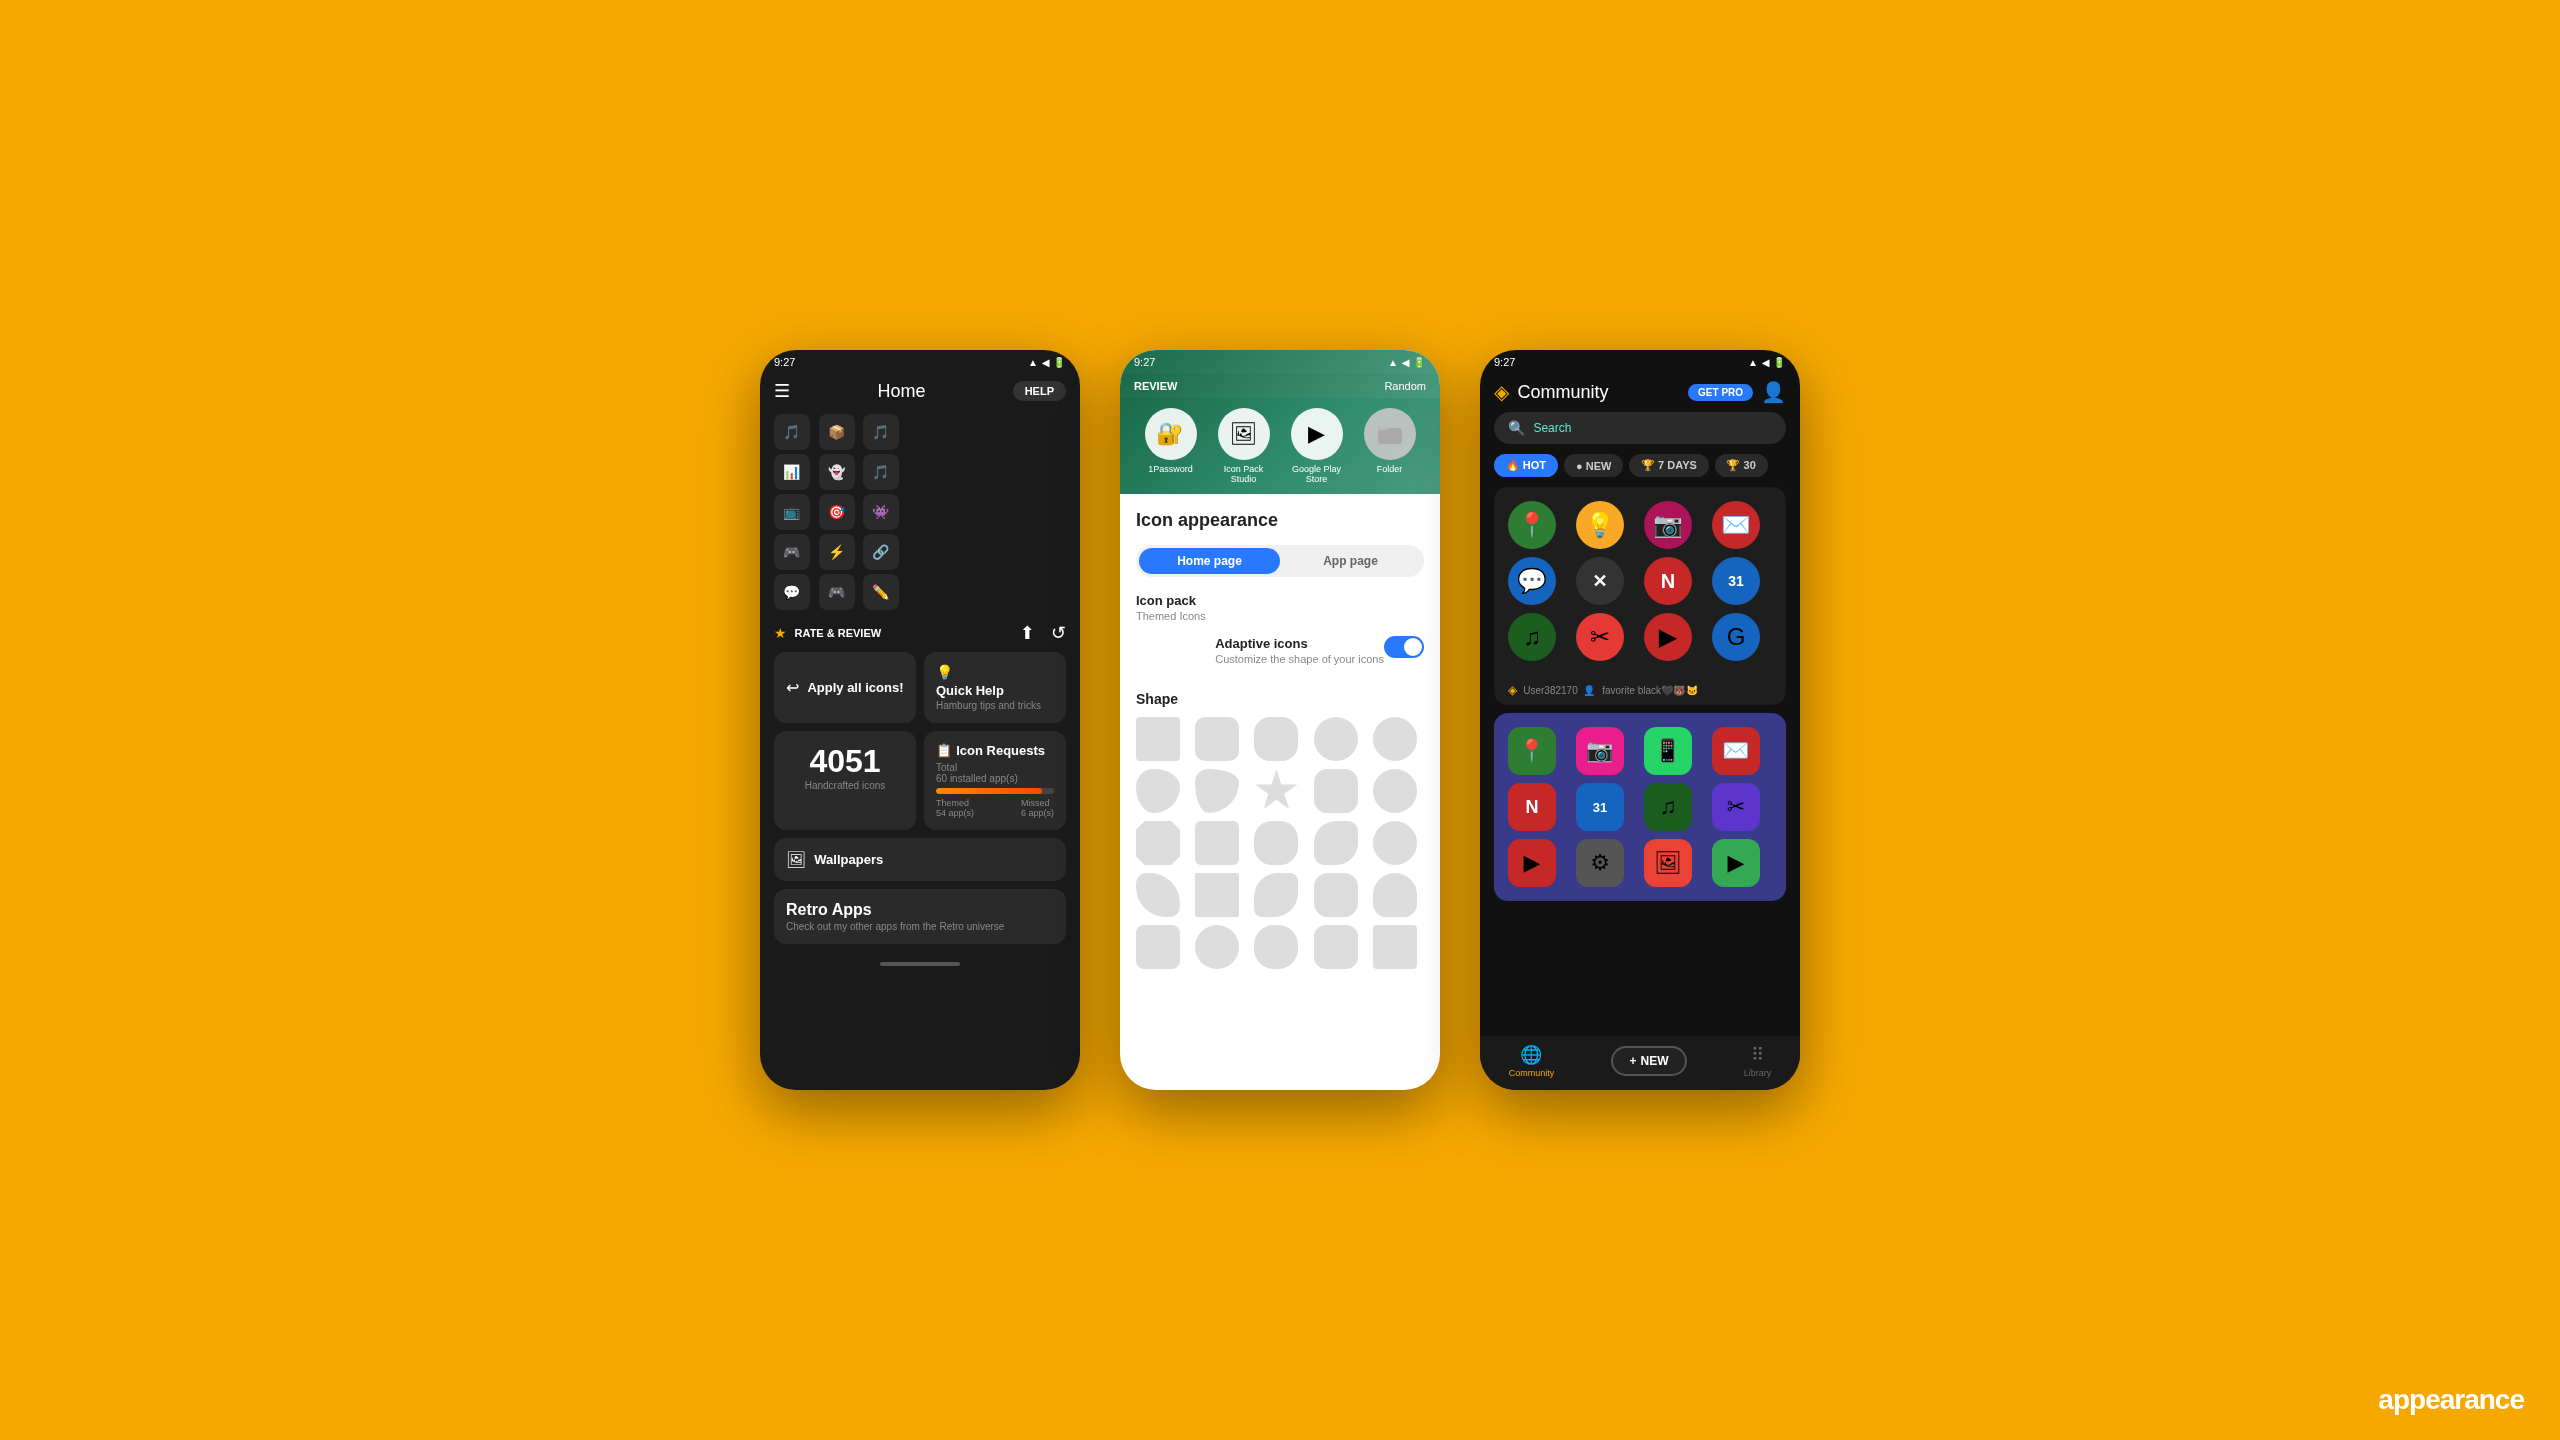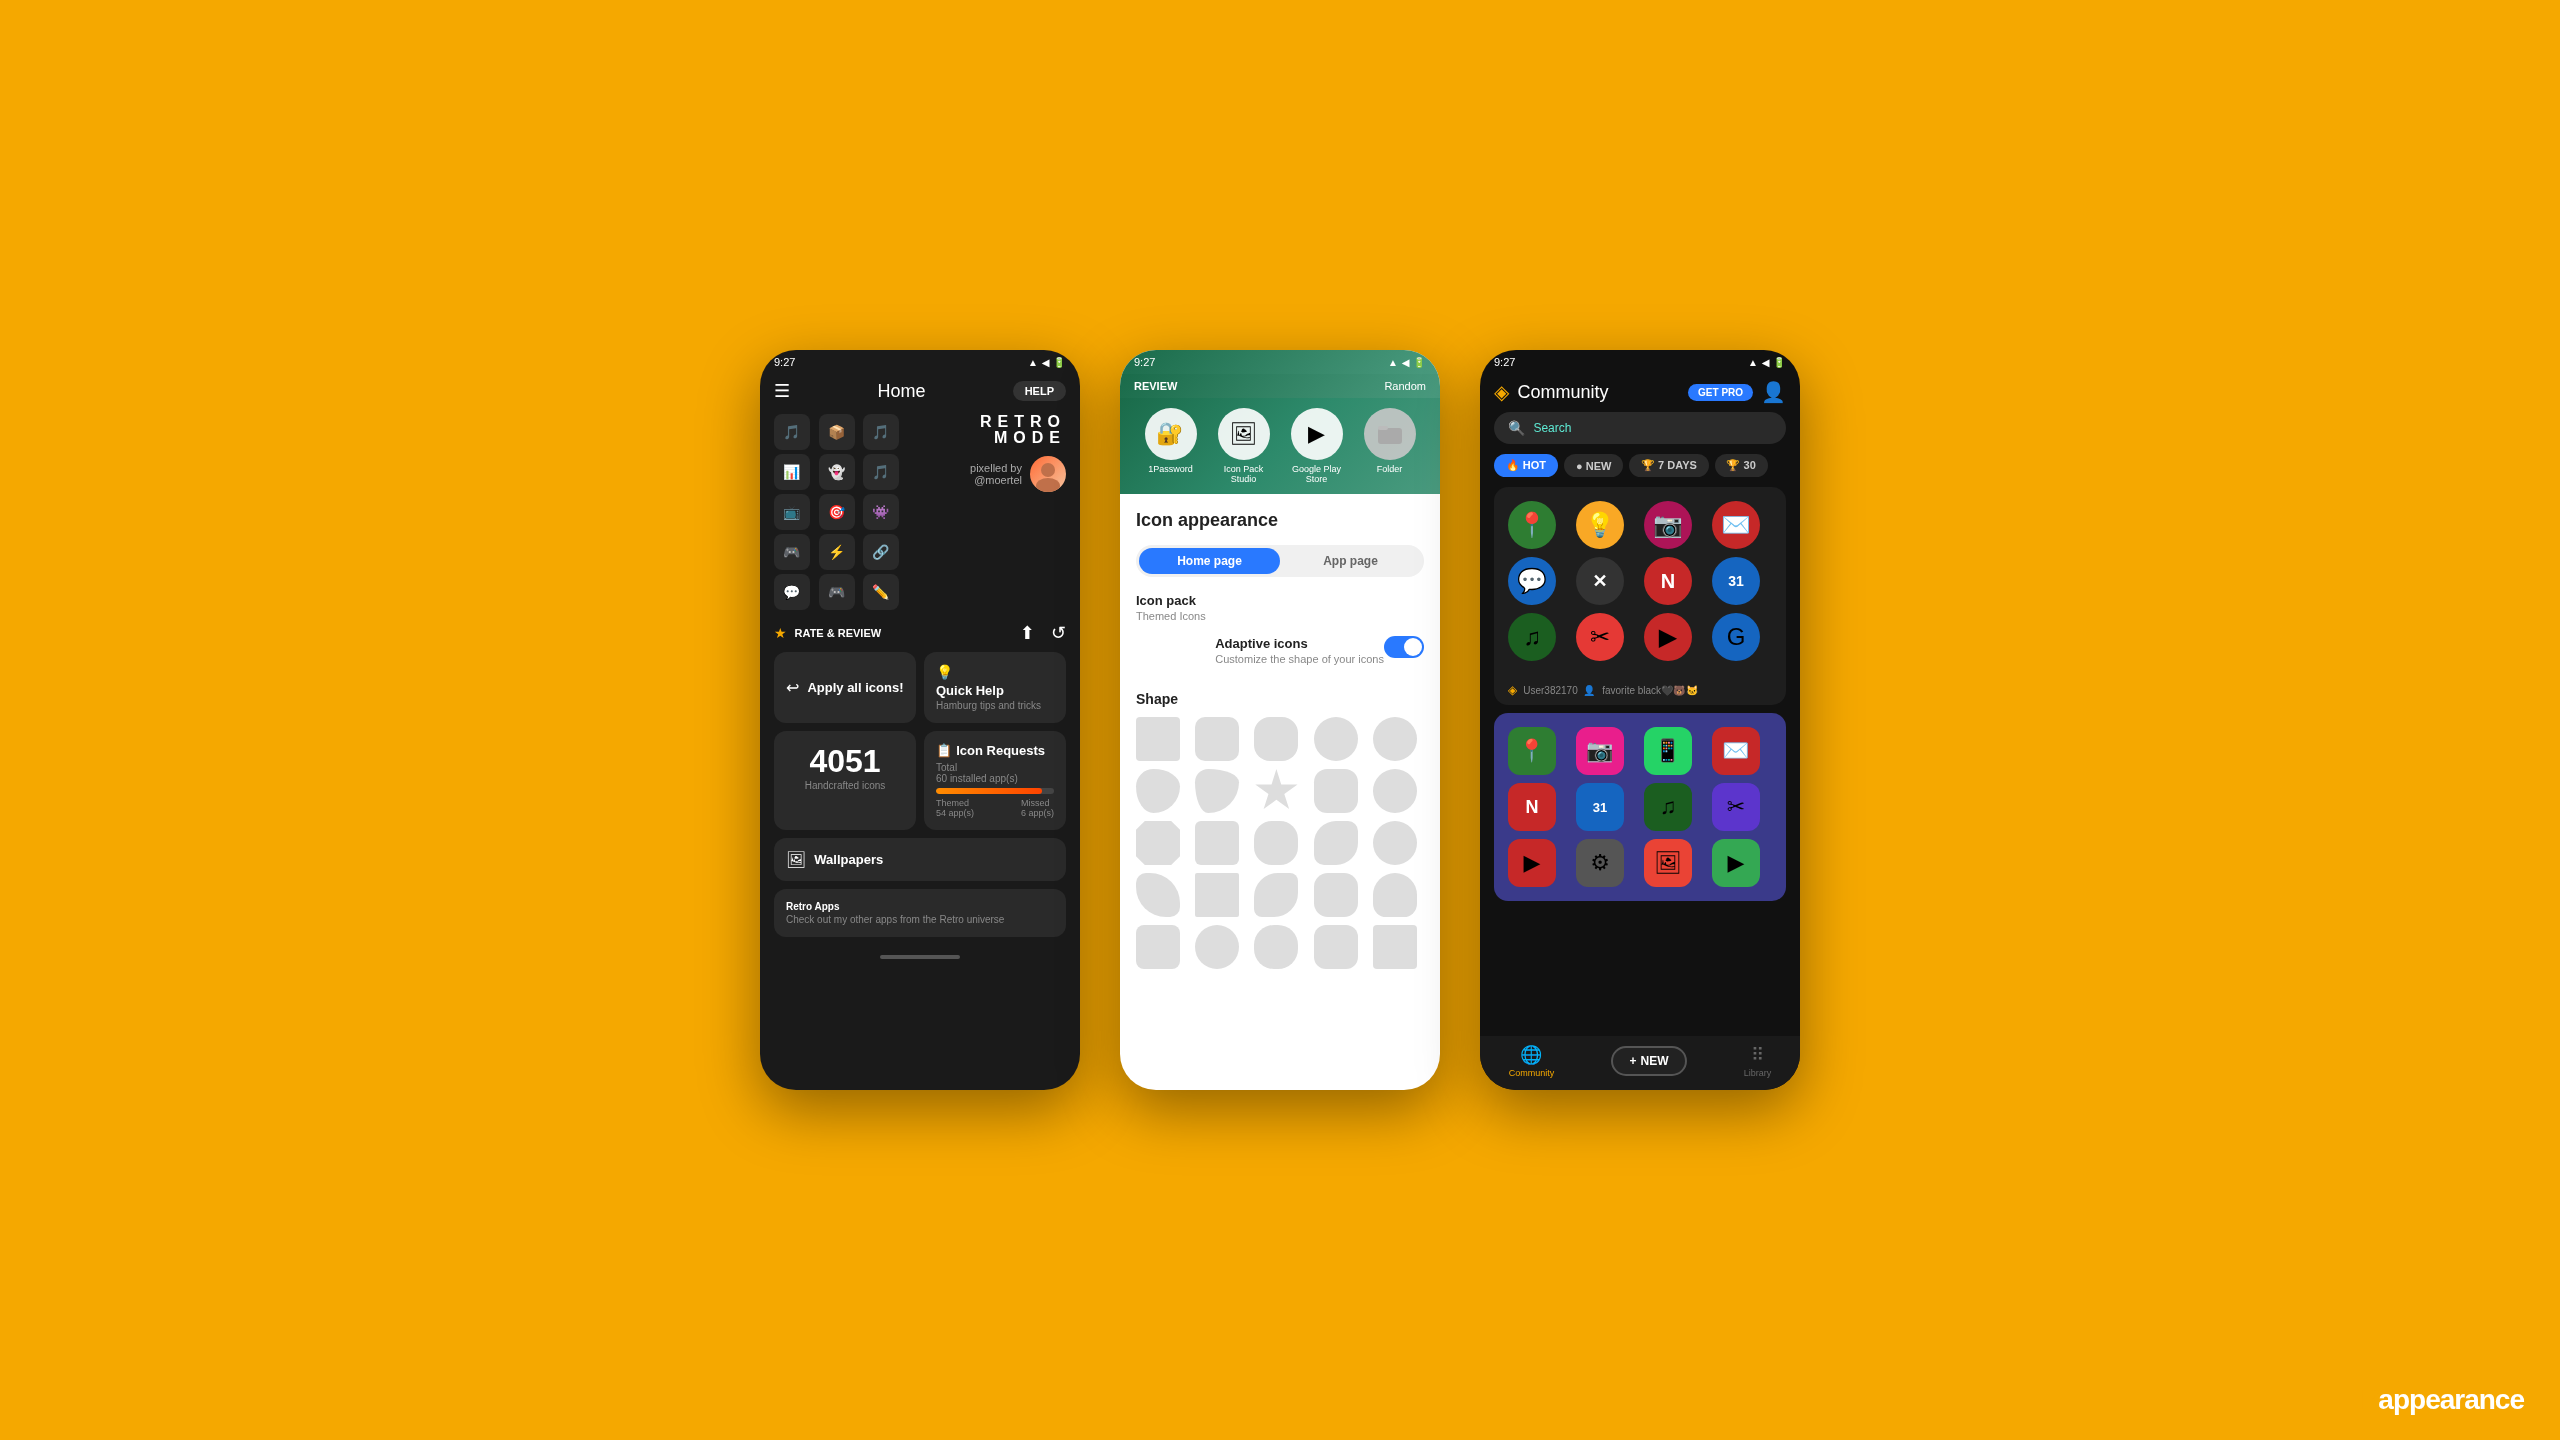--- a/index.html
+++ b/index.html
@@ -158,21 +158,21 @@
       gap: 8px;
     }
     .wallpapers-title { color: #fff; font-size: 13px; font-weight: 600; }
 
     .retro-apps-card {
       grid-column: span 2;
       background: #2a2a2a;
       border-radius: 12px;
       padding: 12px;
     }
-    .ra-title { color: #fff; font-size: 10px; font-weight: 600; }
+    .ra-title { color: #fff; font-size: 16px; font-weight: 600; }
     .ra-sub { color: #888; font-size: 10px; margin-top: 2px; }
 
     .bottom-nav-bar {
       height: 24px;
       display: flex;
       justify-content: center;
       align-items: center;
     }
     .nav-indicator { width: 80px; height: 4px; background: #555; border-radius: 2px; }
 
@@ -483,38 +483,20 @@
         <div class="mini-icon" style="background:#2a2a2a;">🎯</div>
         <div class="mini-icon" style="background:#2a2a2a;">👾</div>
         <div class="mini-icon" style="background:#2a2a2a;">🎮</div>
         <div class="mini-icon" style="background:#2a2a2a;">⚡</div>
         <div class="mini-icon" style="background:#2a2a2a;">🔗</div>
         <div class="mini-icon" style="background:#2a2a2a;">💬</div>
         <div class="mini-icon" style="background:#2a2a2a;">🎮</div>
         <div class="mini-icon" style="background:#2a2a2a;">✏️</div>
       </div>
 
-      <div style="flex:1; display:flex; flex-direction:column; align-items:flex-end;">
-        <div class="retro-logo">
-          <span>RETRO</span>
-          <span>MODE</span>
-        </div>
-        <div class="dev-credit" style="padding:4px 0; margin-top:6px;">
-          <div style="text-align:right;">
-            <div class="dev-text">pixelled by</div>
-            <div class="dev-text">@moertel</div>
-          </div>
-          <div class="dev-avatar">
-            <svg width="36" height="36" viewBox="0 0 36 36">
-                <circle cx="18" cy="14" r="7" fill="#c0704a"></circle>
-                <ellipse cx="18" cy="30" rx="12" ry="8" fill="#c0704a"></ellipse>
-              </svg>
-          </div>
-        </div>
-      </div>
     </div>
 
 
     <div class="action-buttons-row">
       <span style="color:#F5A800; font-size:14px;">★</span>
       <span class="action-btn" style="font-weight:700;">RATE &amp; REVIEW</span>
       <div class="divider-line"></div>
       <span style="color:#fff; font-size:18px;">⬆</span>
       <span style="color:#fff; font-size:18px; margin-left:8px;">↺</span>
     </div>

